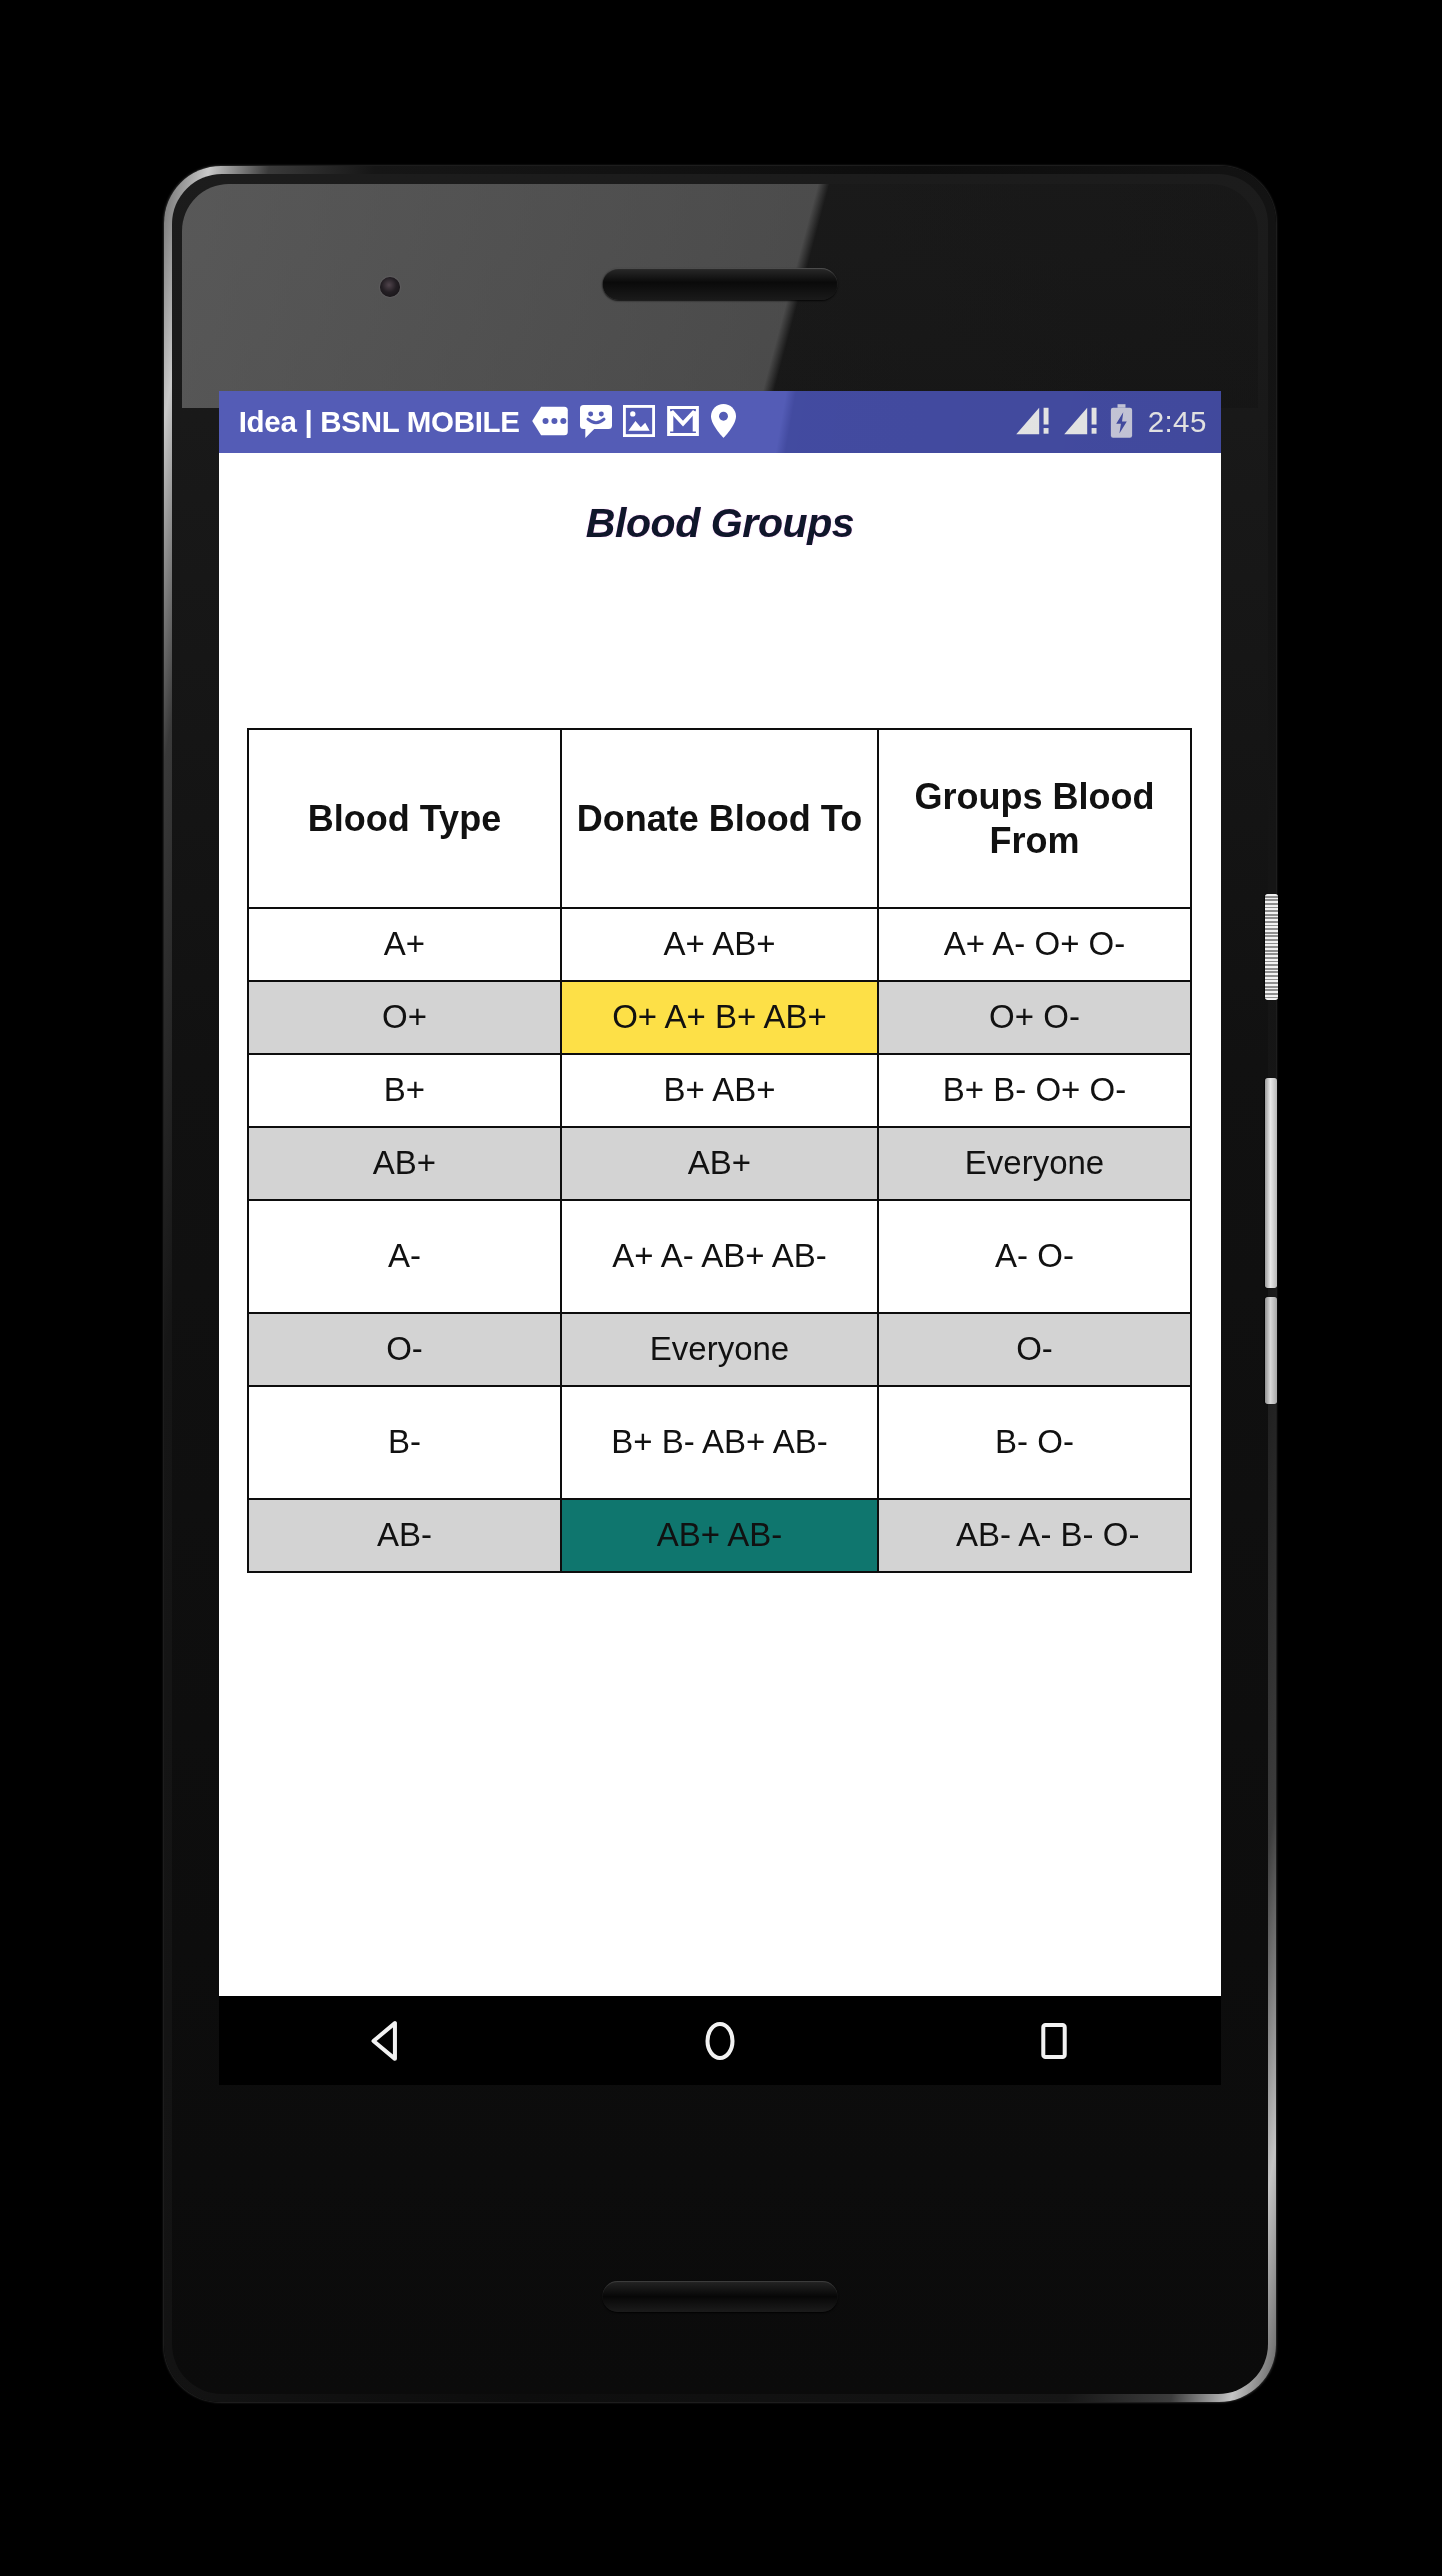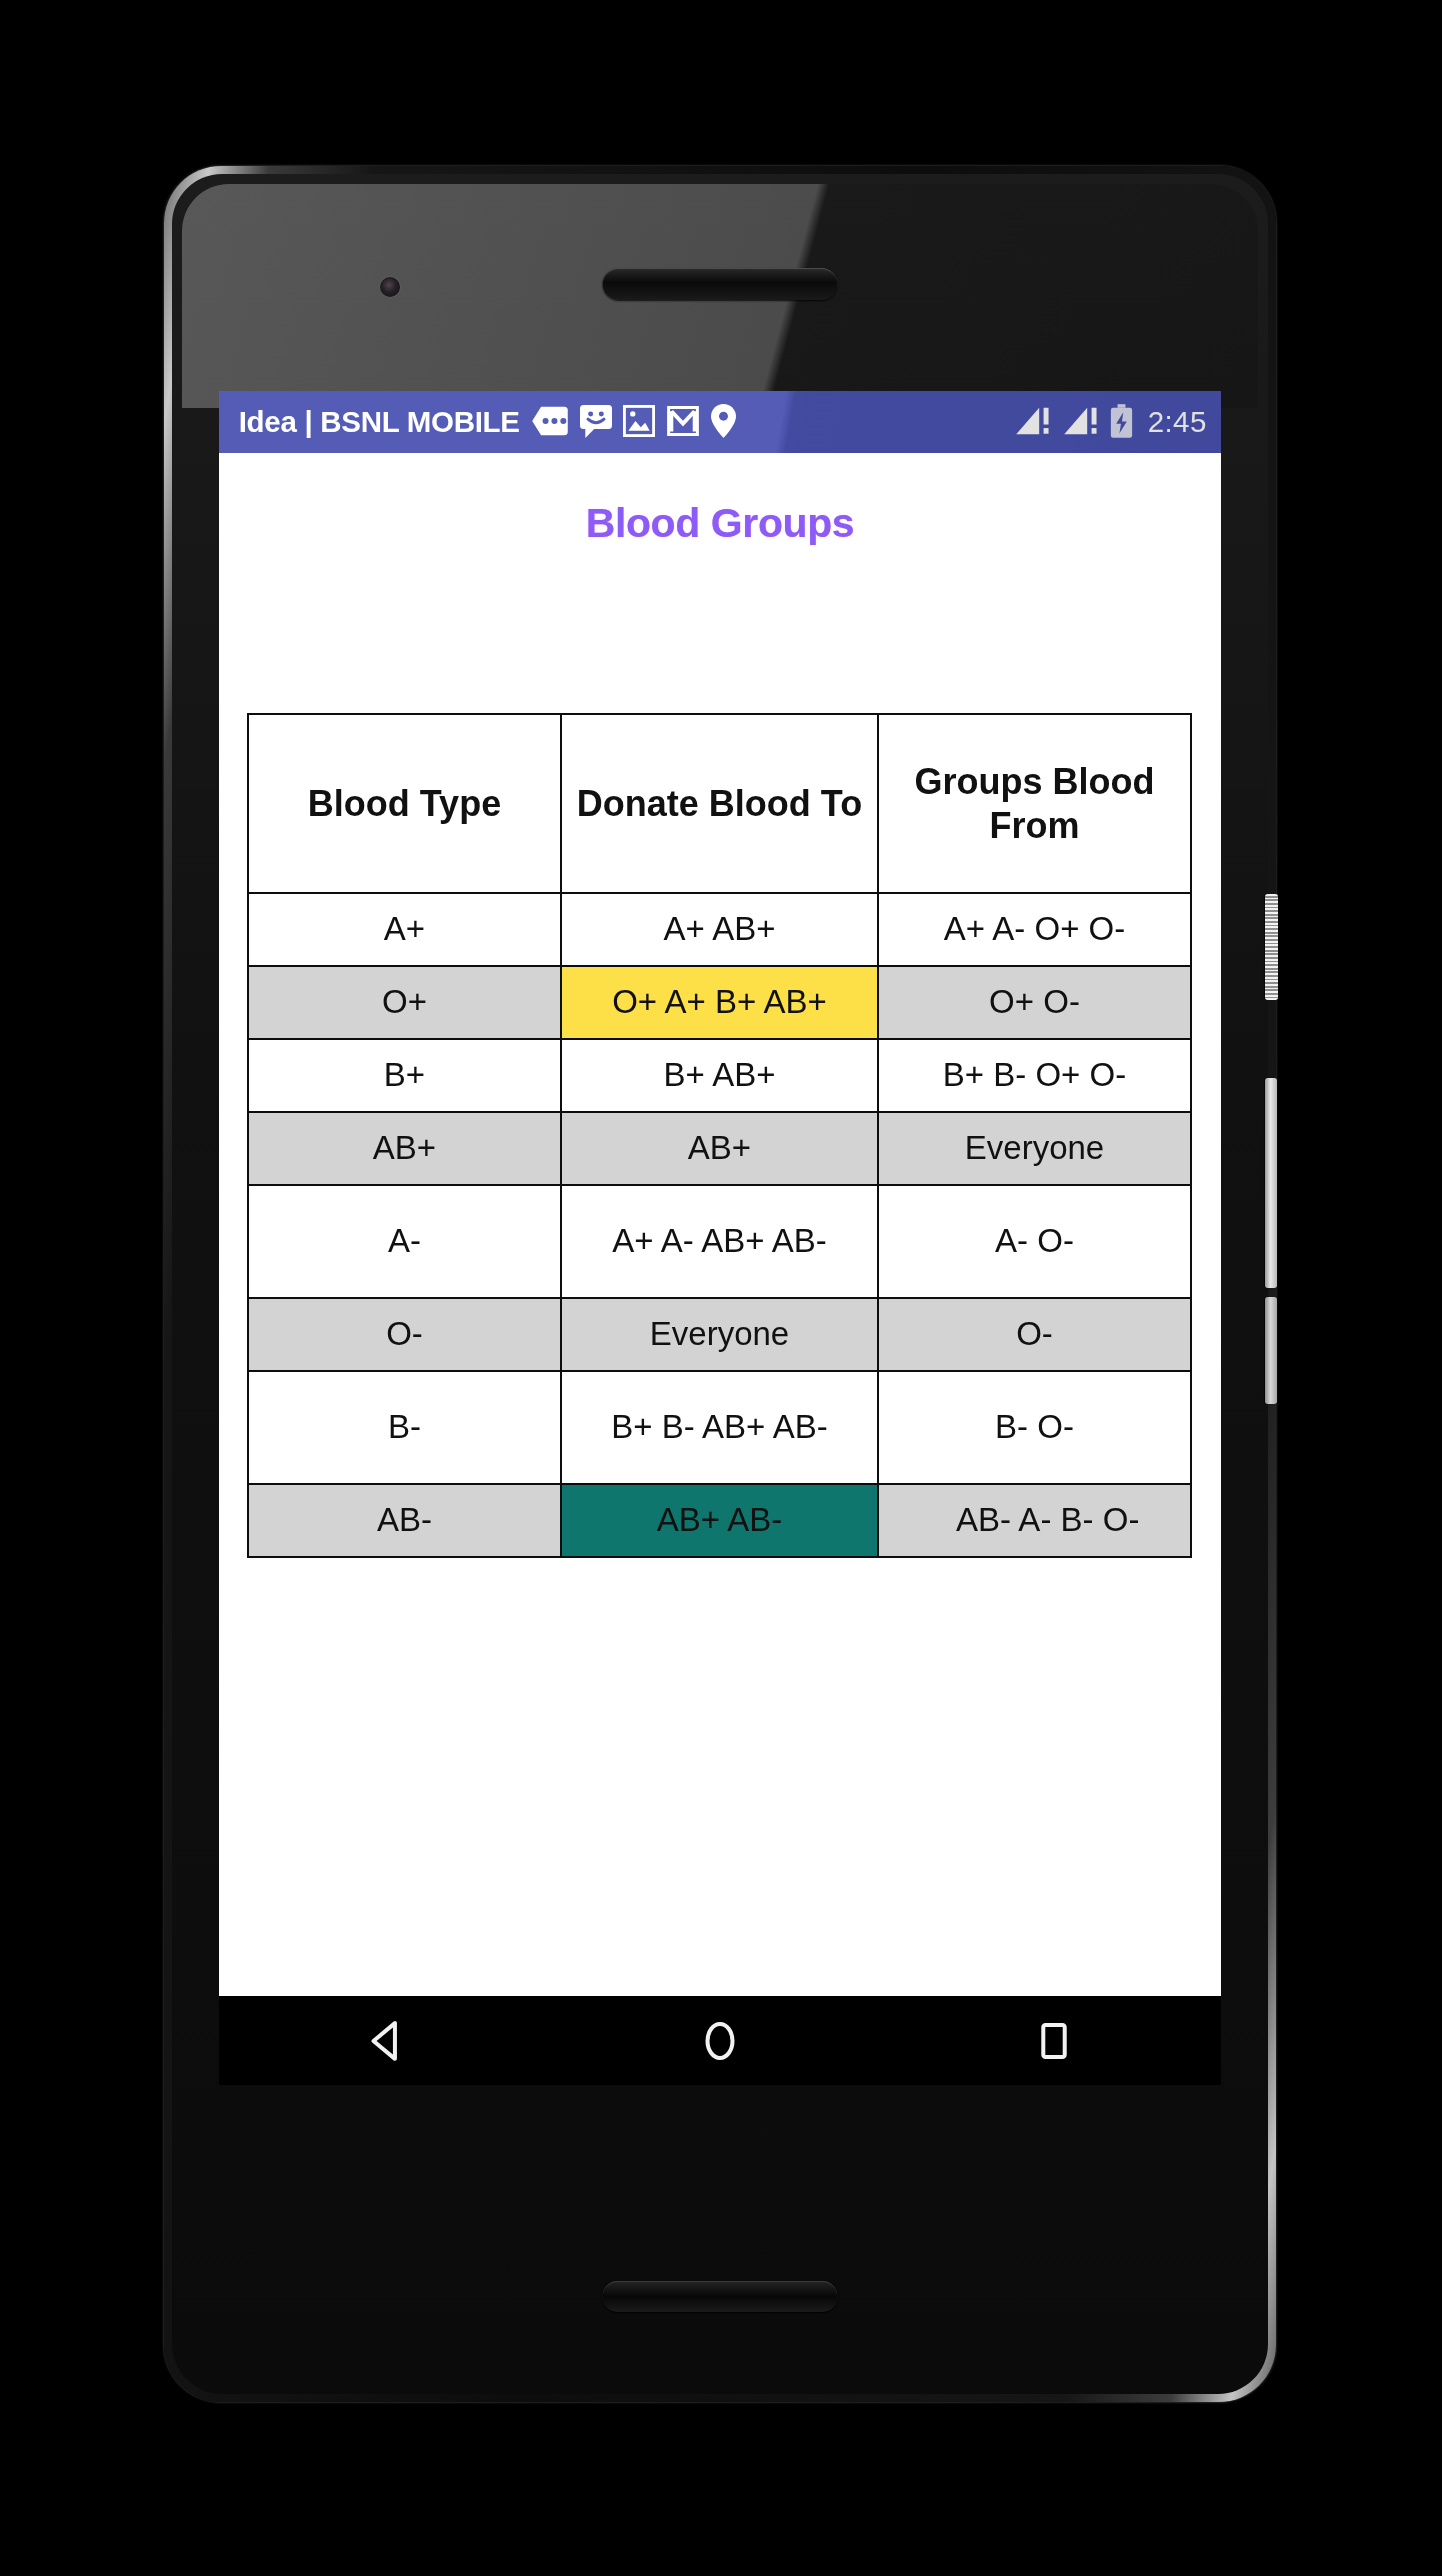--- a/index.html
+++ b/index.html
@@ -180,21 +180,21 @@
     font-weight: bold;
     font-family: "Liberation Sans", sans-serif;
     padding-top: 47px;
     letter-spacing: -0.4px;
     text-shadow: 0 0 0.9px rgba(239,33,232,.5);
   }
 
   #blood-table {
     position: absolute;
     left: 28px;
-    top: 260px;
+    top: 275px;
     width: 943px;
     border-collapse: collapse;
     table-layout: fixed;
     border-radius: 11px;
   }
   #blood-table td, #blood-table th {
     border: 2.7px solid #0d0d0d;
     text-align: center;
     vertical-align: middle;
     color: #111111;
@@ -334,21 +334,21 @@
           <rect x="8.5" y="0" width="9" height="4" fill="#ffffff" opacity=".8"></rect>
           <rect x="1" y="4" width="24" height="34" rx="2.5" fill="#ffffff" opacity=".8"></rect>
           <path d="M15 9 L7 22 L12.4 22 L10.6 33 L19 19.5 L13.6 19.5 Z" fill="#4a53b2"></path>
         </svg>
       </span>
       <span id="clock-label">2:45</span>
     </span>
   </div>
 
   <div id="app-content">
-    <div id="page-title" style="color: #8b5cf6;">Blood Groups</div>
+    <div id="page-title" style="color: #0f172a; font-style: italic;">Blood Groups</div>
 
     <table id="blood-table">
       <thead>
         <tr>
           <th class="col-type">Blood Type</th>
           <th class="col-donate">Donate Blood To</th>
           <th class="col-recv">Groups Blood From</th>
         </tr>
       </thead>
       <tbody id="table-body">

